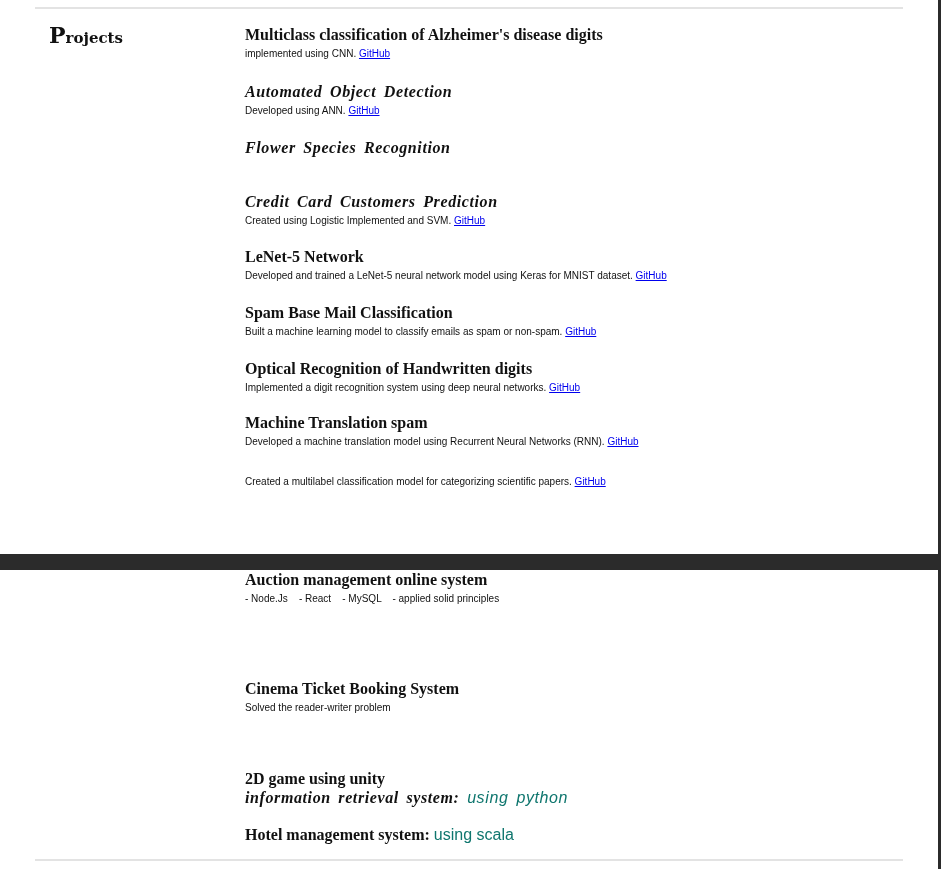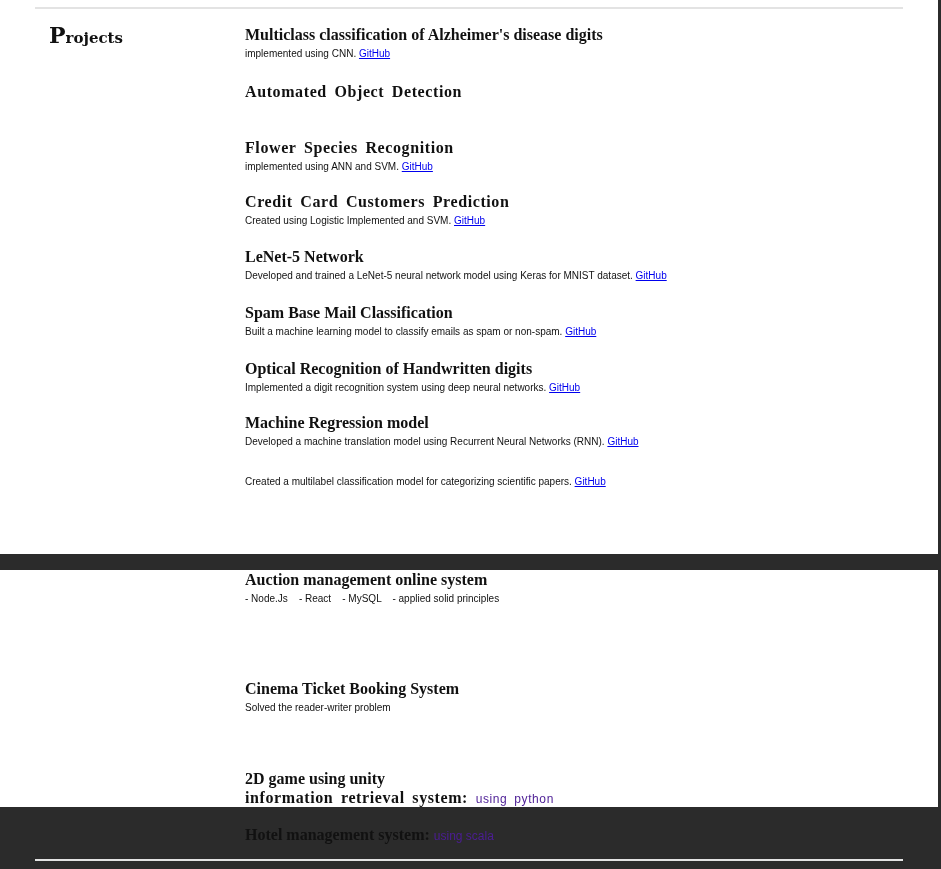--- a/index.html
+++ b/index.html
@@ -5,21 +5,21 @@
   html, body { margin: 0; padding: 0; }
   body {
     width: 941px; height: 869px; overflow: hidden;
     background: #2b2b2b; position: relative;
     font-family: "Liberation Sans", sans-serif;
   }
   .page {
     position: absolute; left: 0; width: 938px; background: #ffffff;
   }
   .page-top { top: 0; height: 659px; }
-  .page-bottom { top: 570px; height: 237px; }
+  .page-bottom { top: 570px; height: 299px; }
   .page-gap {
     position: absolute; left: 0; top: 554px; width: 941px; height: 16px;
     background: #2b2b2b;
   }
   .rule {
     position: absolute; left: 35px; width: 868px; height: 2px; background: #e3e3e3;
   }
   .rule-top { top: 7px; }
   .rule-bottom { top: 289px; }
   .section-title {
@@ -33,63 +33,63 @@
     font-family: "Liberation Serif", serif; font-weight: bold;
     font-size: 16px; color: #111; line-height: 18px; white-space: nowrap;
   }
   .proj-desc {
     font-family: "Liberation Sans", sans-serif; font-size: 10px;
     color: #111; line-height: 19px; white-space: nowrap;
   }
   .proj-desc a { color: #0000ee; text-decoration: underline; }
   .inline-note {
     font-family: "Liberation Sans", sans-serif; font-weight: normal;
-    font-size: 12px; color: #4c1d95;
+    font-size: 16px; color: #0f766e;
   }
-  .wide { letter-spacing: 0.6px; word-spacing: 3px; }
+  .wide { letter-spacing: 0.6px; word-spacing: 3px; font-style: italic; }
   .scrollbar-right {
     position: absolute; right: 0; top: 0; width: 3px; height: 869px; background: #2b2b2b;
   }
 </style>
 </head>
 <body>
 
 <div class="page page-top">
   <div class="rule rule-top"></div>
   <div class="section-title"><span class="cap">P</span><span>rojects</span></div>
 
   <div class="proj" style="top:26px">
     <div class="proj-title">Multiclass classification of Alzheimer's disease digits</div>
     <div class="proj-desc"><span>implemented using CNN.</span> <a href="#">GitHub</a></div>
   </div>
   <div class="proj" style="top:83px">
     <div class="proj-title wide">Automated Object Detection</div>
+    <div class="proj-desc"><span>Developed using ANN.</span> <a href="#">GitHub</a></div>
   </div>
   <div class="proj" style="top:139px">
     <div class="proj-title wide">Flower Species Recognition</div>
-    <div class="proj-desc"><span>implemented using ANN and SVM.</span> <a href="#">GitHub</a></div>
   </div>
   <div class="proj" style="top:193px">
     <div class="proj-title wide">Credit Card Customers Prediction</div>
     <div class="proj-desc"><span>Created using Logistic Implemented and SVM.</span> <a href="#">GitHub</a></div>
   </div>
   <div class="proj" style="top:248px">
     <div class="proj-title">LeNet-5 Network</div>
     <div class="proj-desc"><span>Developed and trained a LeNet-5 neural network model using Keras for MNIST dataset.</span> <a href="#">GitHub</a></div>
   </div>
   <div class="proj" style="top:304px">
     <div class="proj-title">Spam Base Mail Classification</div>
     <div class="proj-desc"><span>Built a machine learning model to classify emails as spam or non-spam.</span> <a href="#">GitHub</a></div>
   </div>
   <div class="proj" style="top:360px">
     <div class="proj-title">Optical Recognition of Handwritten digits</div>
     <div class="proj-desc"><span>Implemented a digit recognition system using deep neural networks.</span> <a href="#">GitHub</a></div>
   </div>
   <div class="proj" style="top:414px">
-    <div class="proj-title">Machine Regression model</div>
+    <div class="proj-title">Machine Translation spam</div>
     <div class="proj-desc"><span>Developed a machine translation model using Recurrent Neural Networks (RNN).</span> <a href="#">GitHub</a></div>
   </div>
   <div class="proj" style="top:472px">
     <div class="proj-desc"><span>Created a multilabel classification model for categorizing scientific papers.</span> <a href="#">GitHub</a></div>
   </div>
 </div>
 
 <div class="page-gap"></div>
 
 <div class="page page-bottom">

